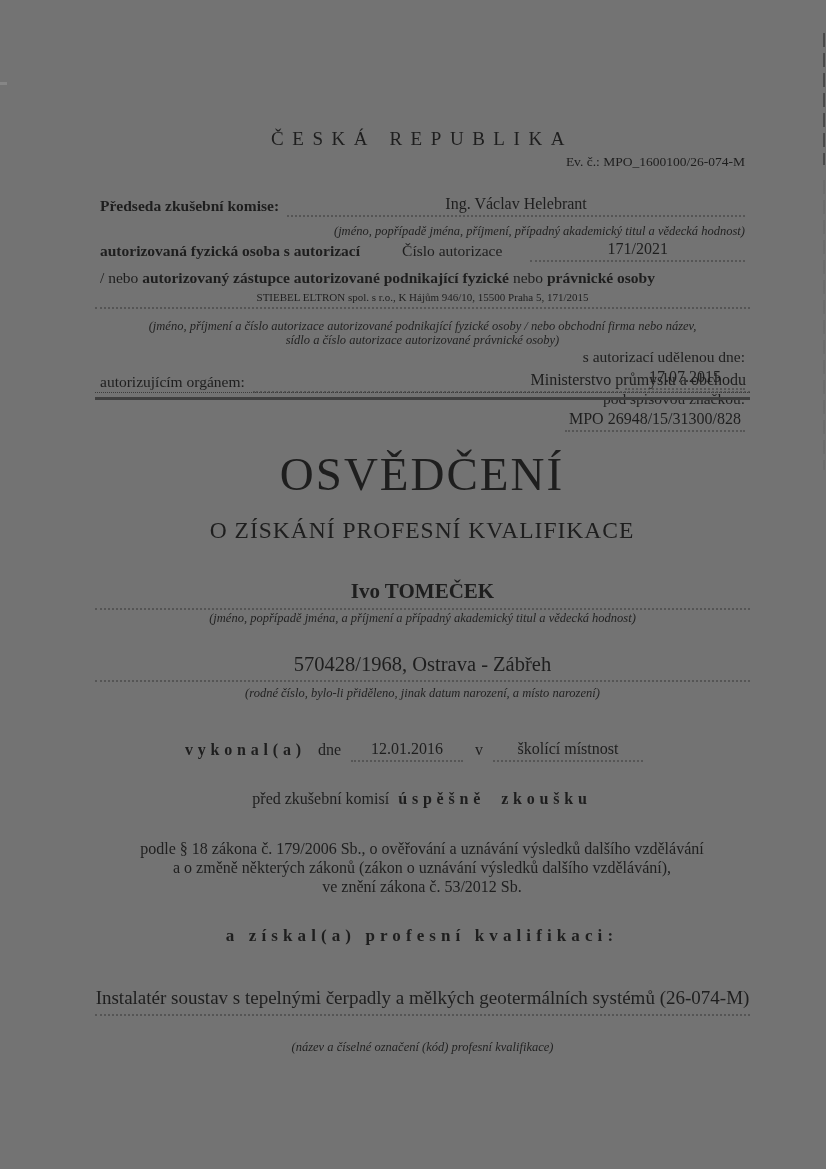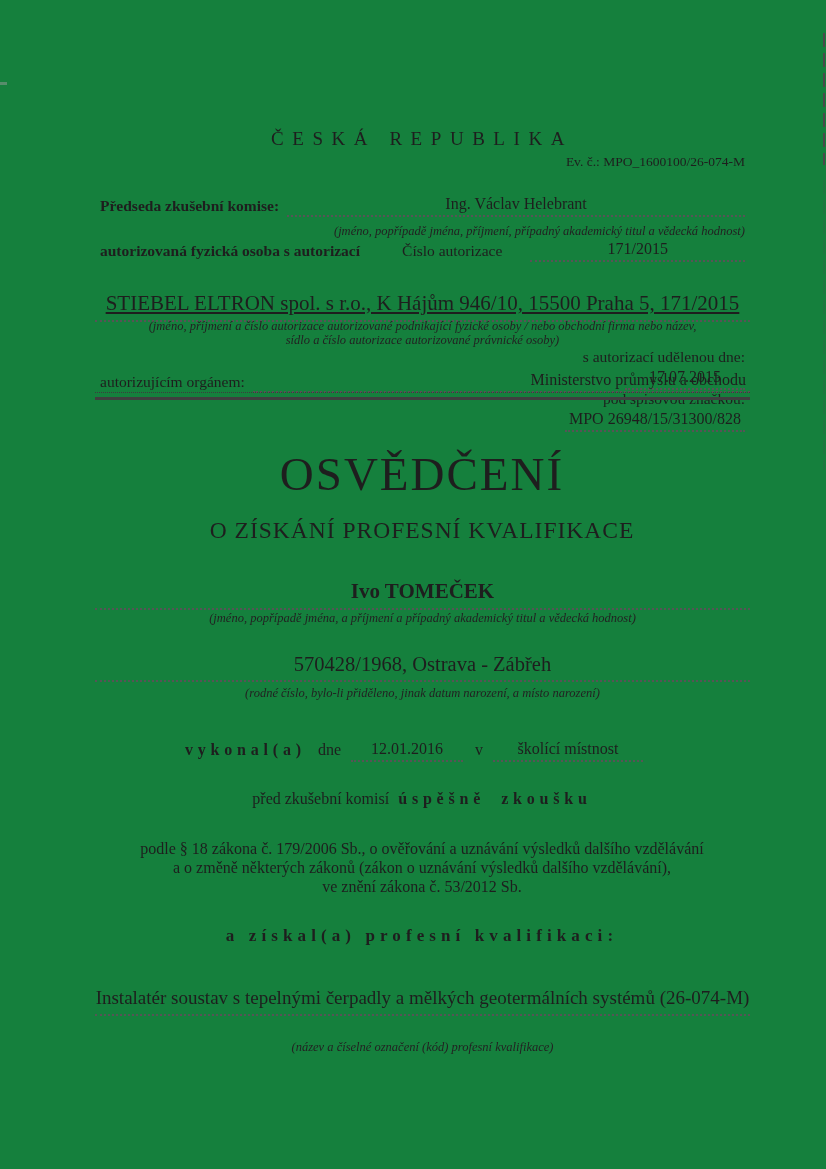--- a/index.html
+++ b/index.html
@@ -1,20 +1,20 @@
 <!DOCTYPE html>
 <html><head>
 <meta charset="utf-8">
 <style>
   html,body{margin:0;padding:0;background:#888;}
   #page{
     position:relative;
     width:826px;height:1169px;
     margin:0 auto;
-    background:#15803d;
+    background:#737373;
     font-family:"Liberation Serif", serif;
     color:#1e1e1e;
     overflow:hidden;
   }
   .abs{position:absolute;}
   .b{font-weight:bold;}
   .center{text-align:center;}
   .right{text-align:right;}
   .row{display:flex;align-items:flex-end;}
   .nowrap{white-space:nowrap;}
@@ -56,25 +56,31 @@
 
   <div class="abs row" style="left:100px;right:81px;top:195px;font-size:15.5px;">
     <span class="b nowrap" style="padding-bottom:2px;">Předseda zkušební komise:</span>
     <span class="field grow" style="margin-left:8px;font-size:16px;">Ing. Václav Helebrant</span>
   </div>
   <div class="abs right caption" style="left:100px;right:81px;top:224px;">(jméno, popřípadě jména, příjmení, případný akademický titul a vědecká hodnost)</div>
 
   <div class="abs row" style="left:100px;right:81px;top:240px;font-size:15.5px;">
     <span class="b nowrap" style="padding-bottom:2px;">autorizovaná fyzická osoba s autorizací</span>
     <span class="nowrap" style="margin-left:42px;padding-bottom:2px;">Číslo autorizace</span>
-    <span class="field grow" style="margin-left:28px;font-size:16px;">171/2015</span>
+    <span class="field grow" style="margin-left:28px;font-size:16px;">171/2021</span>
   </div>
 
+  <div class="abs" style="left:100px;right:81px;top:269px;font-size:15.5px;">
+    <span>/ nebo</span>
+    <span class="b">autorizovaný zástupce autorizované podnikající fyzické</span>
+    <span>nebo</span>
+    <span class="b">právnické osoby</span>
+  </div>
 
-  <div class="abs center underlined-block" style="left:95px;right:76px;top:291px;font-size:21px;text-decoration:underline;">STIEBEL ELTRON spol. s r.o., K Hájům 946/10, 15500 Praha 5, 171/2015</div>
+  <div class="abs center underlined-block" style="left:95px;right:76px;top:291px;font-size:11px;">STIEBEL ELTRON spol. s r.o., K Hájům 946/10, 15500 Praha 5, 171/2015</div>
   <div class="abs center caption" style="left:95px;right:76px;top:320px;line-height:1.1;">
     <div>(jméno, příjmení a číslo autorizace autorizované podnikající fyzické osoby / nebo obchodní firma nebo název,</div>
     <div>sídlo a číslo autorizace autorizované právnické osoby)</div>
   </div>
 
   <div class="abs row" style="left:100px;right:81px;top:348px;font-size:15.5px;flex-direction:column;">
     <span class="nowrap" style="padding-bottom:2px;">s autorizací udělenou dne:</span>
     <span class="field" style="width:112px;margin-left:6px;font-size:16px;">17.07.2015</span>
     <span class="nowrap" style="margin-left:14px;padding-bottom:2px;">pod spisovou značkou:</span>
     <span class="field grow" style="margin-left:8px;font-size:16px;">MPO 26948/15/31300/828</span>

